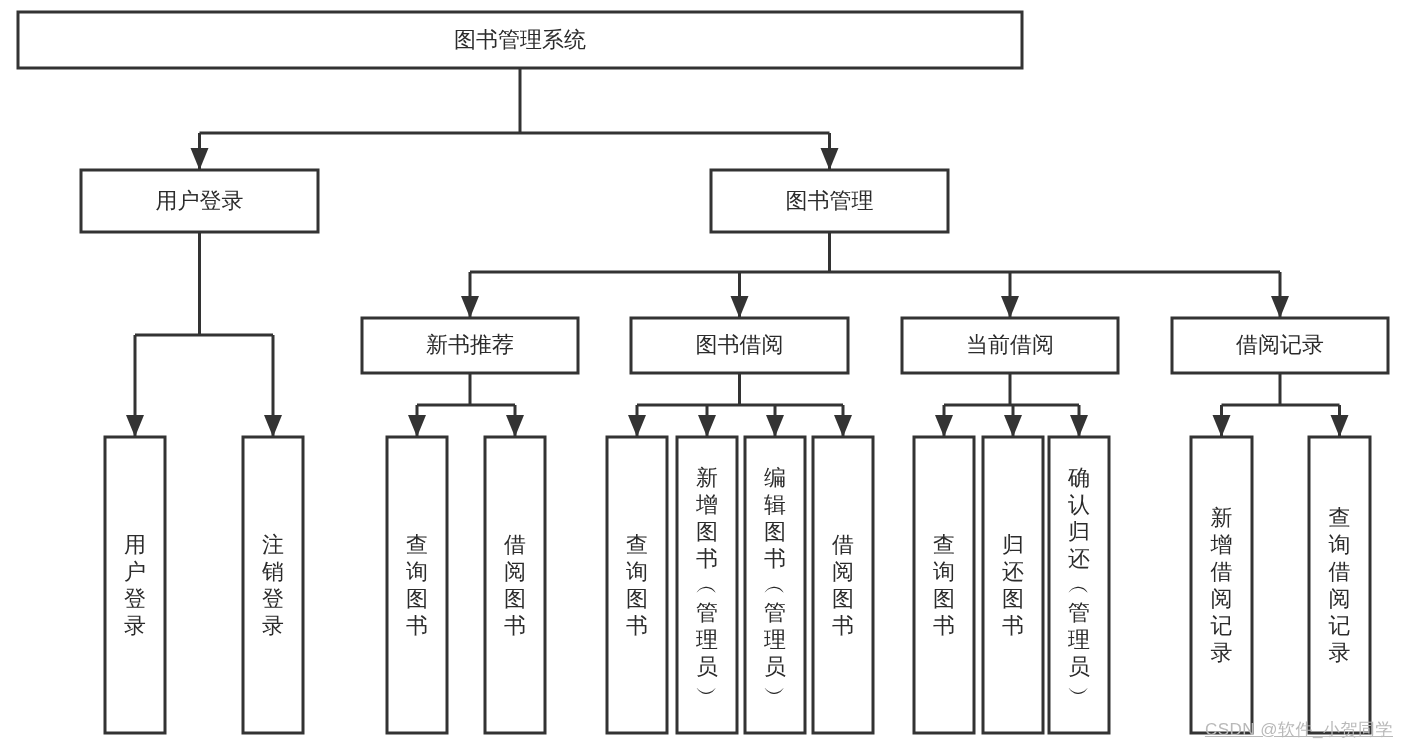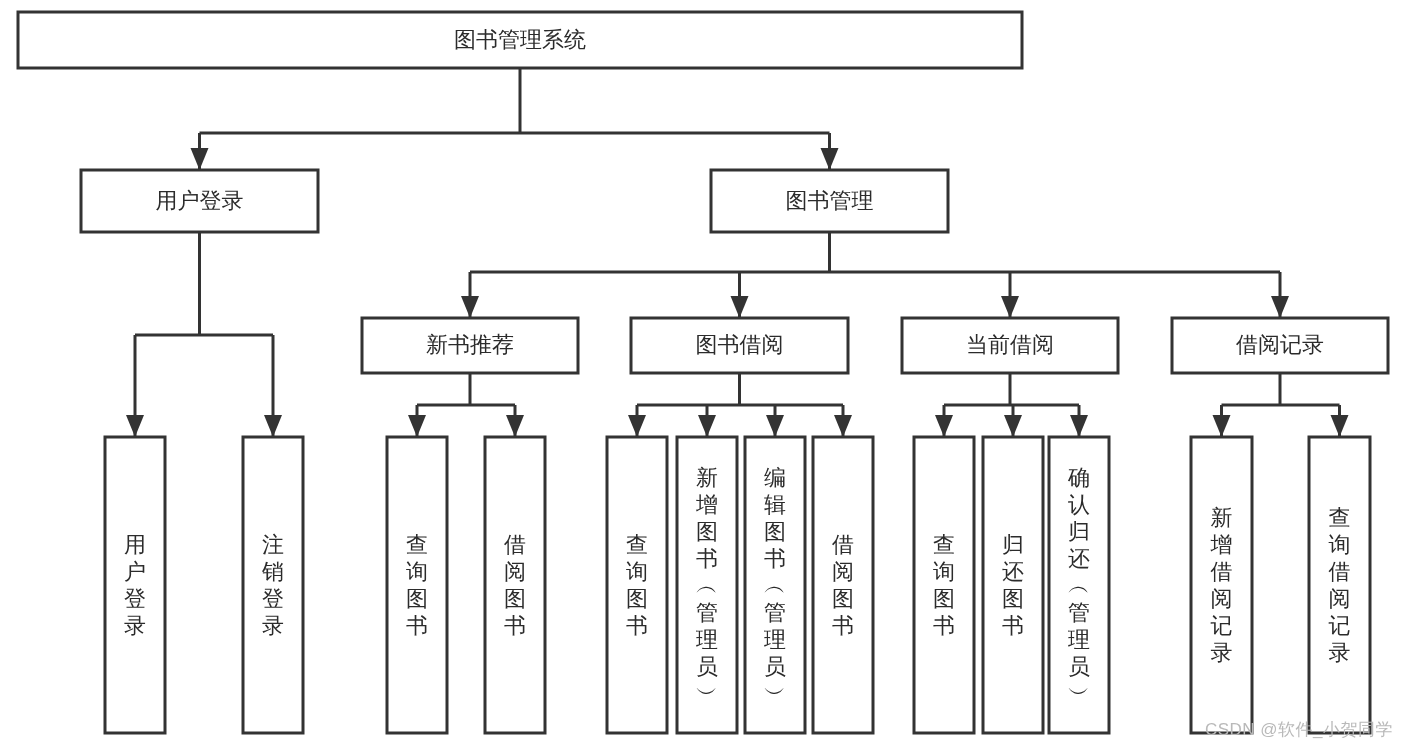--- a/index.html
+++ b/index.html
@@ -57,20 +57,21 @@
   }
   .watermark-text {
     position: absolute;
     right: 12px;
     bottom: 6px;
     font-family: "Liberation Sans", "DejaVu Sans", sans-serif;
     font-size: 17px;
     color: #b9b9b9;
     letter-spacing: 0.5px;
     user-select: none;
+    text-decoration: underline;
   }
 </style>
 </head>
 <body>
 
 <div id="diagram-root">
   <svg class="diagram-canvas" viewBox="0 0 1405 747" xmlns="http://www.w3.org/2000/svg">
     <g id="connector-layer">
         <line x1="520" y1="68" x2="520" y2="133" class="connector"></line>
         <line x1="199.5" y1="133" x2="829.5" y2="133" class="connector"></line>

